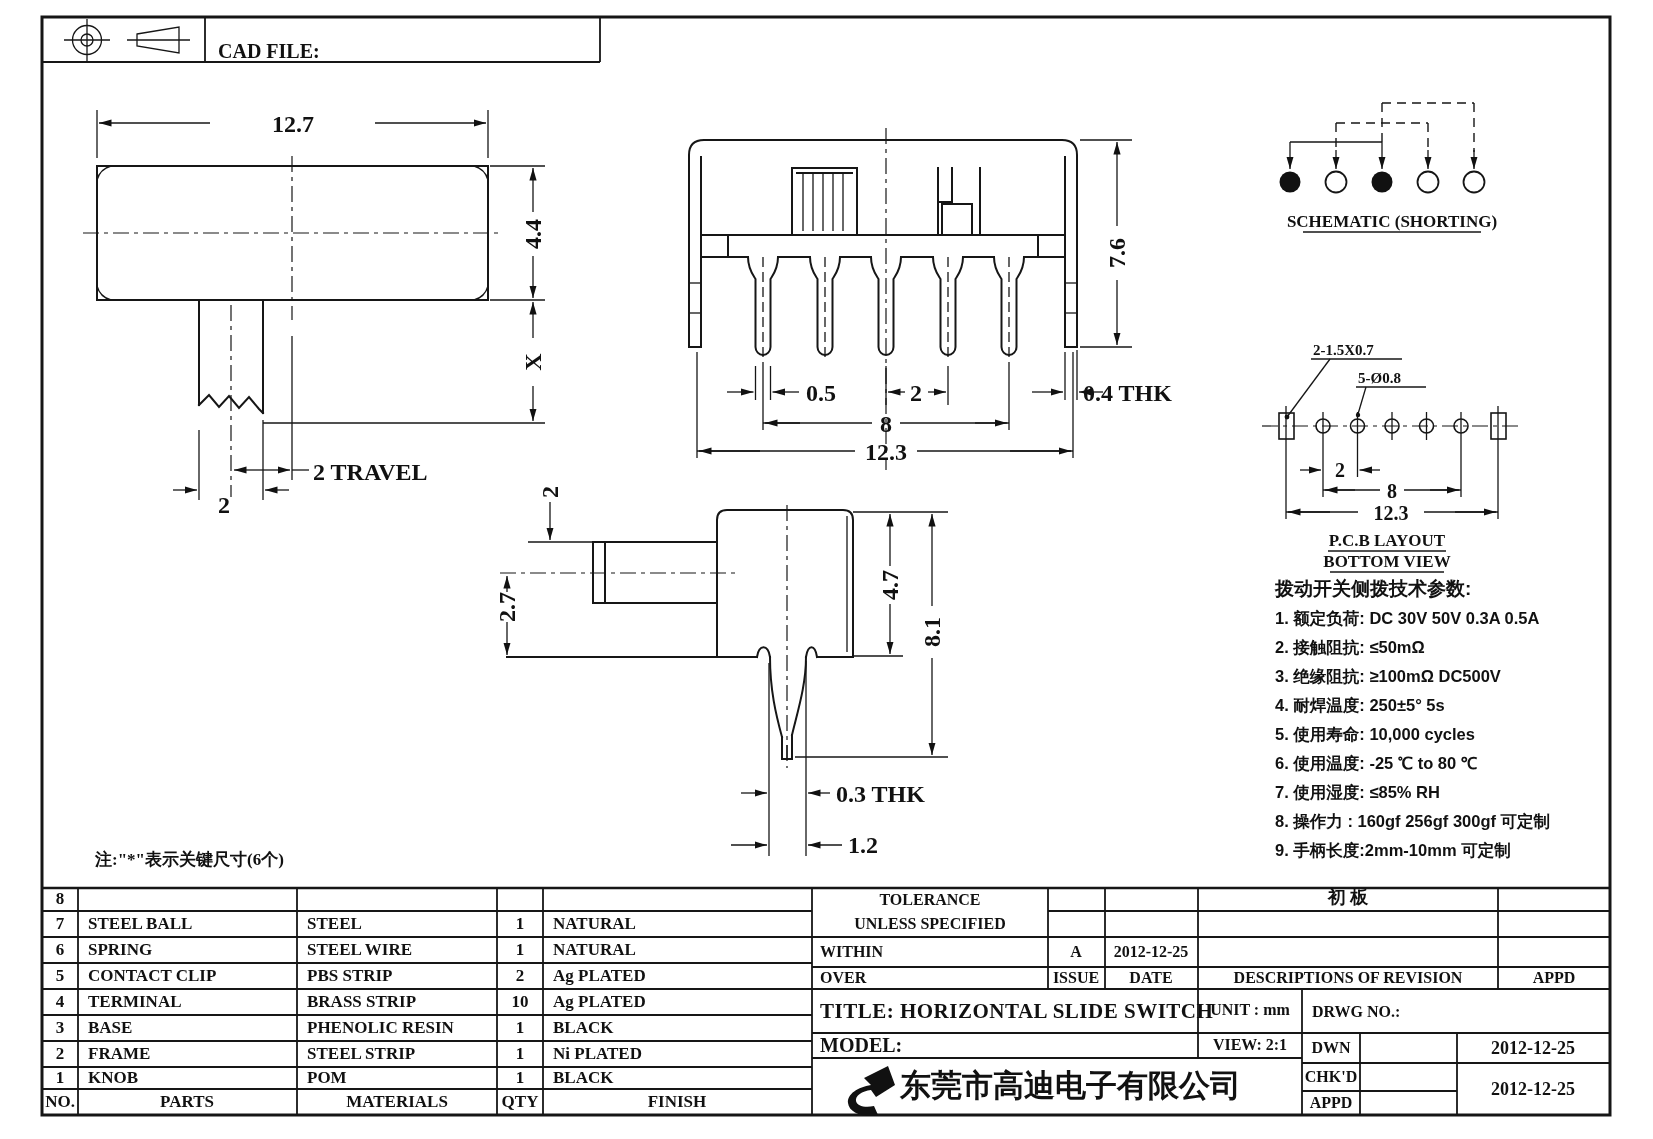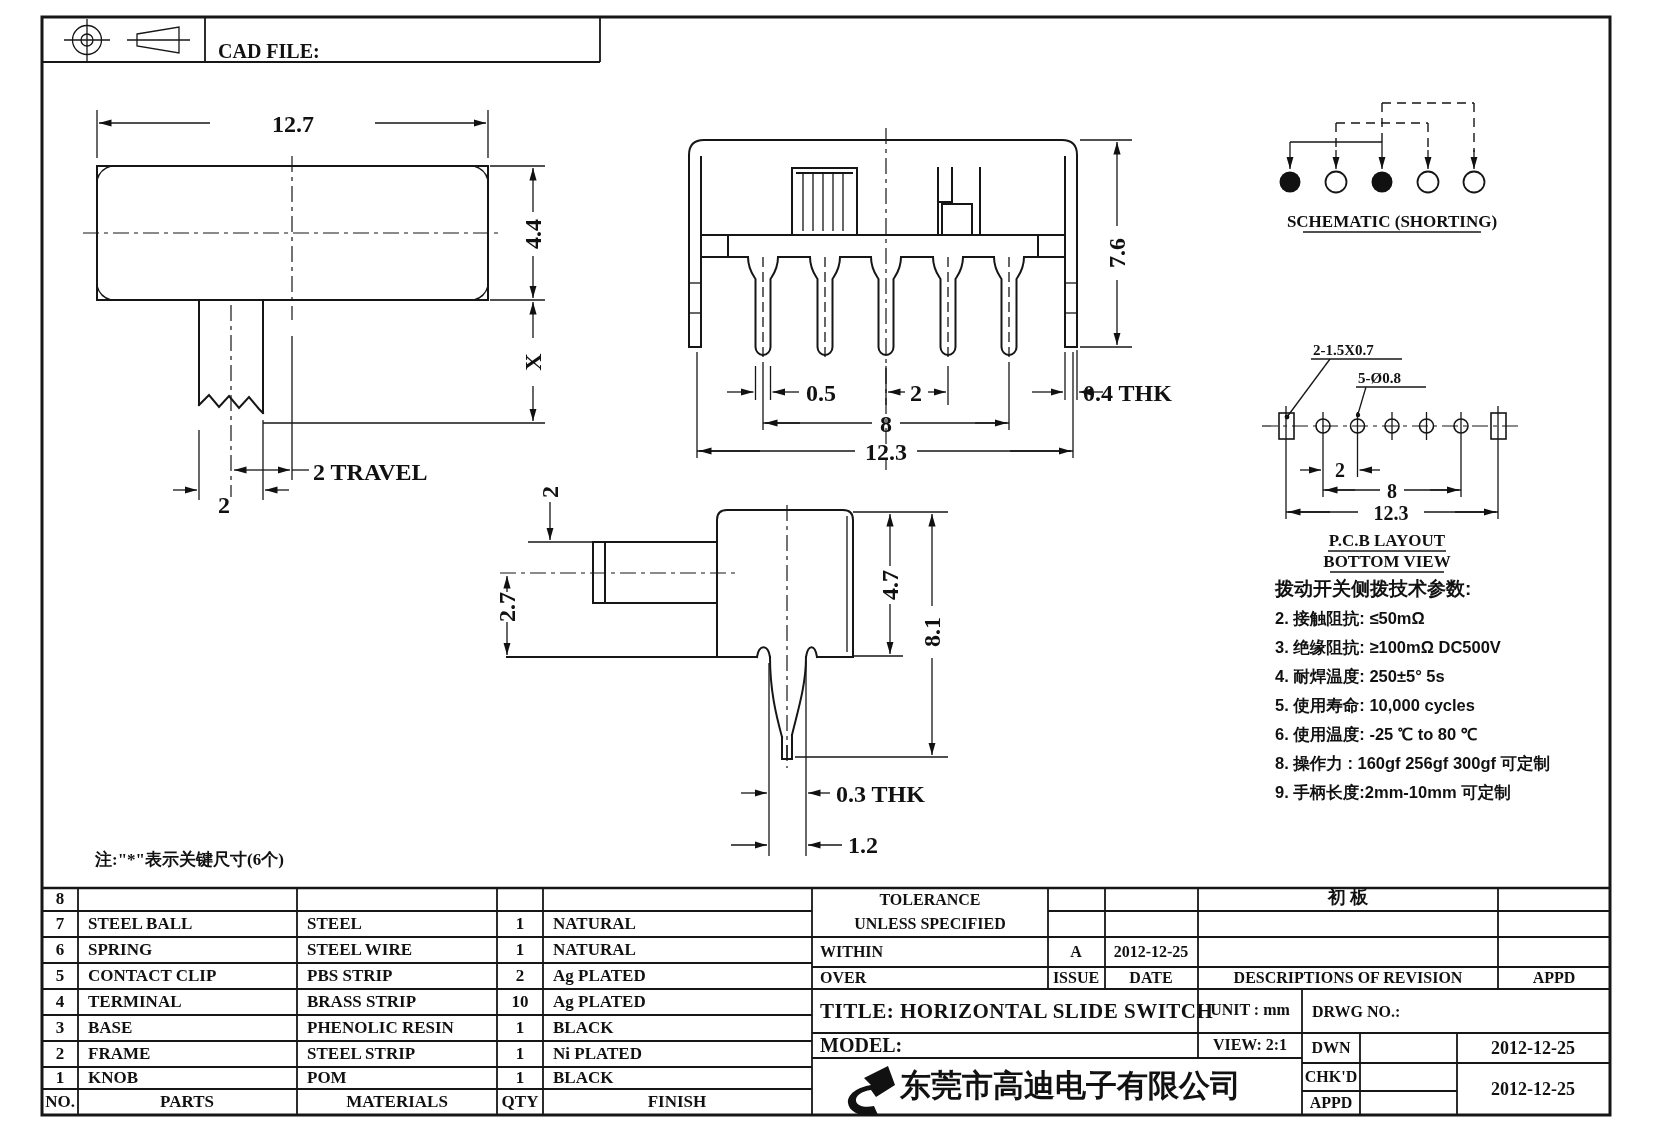--- a/index.html
+++ b/index.html
@@ -390,24 +390,26 @@
 <div class="tx cc" style="left:1250px;top:1045px;font-size:16px;">VIEW: 2:1</div>
 <div class="tx cc" style="left:1331px;top:1048px;font-size:16px;">DWN</div>
 <div class="tx cc" style="left:1331px;top:1077px;font-size:16px;">CHK'D</div>
 <div class="tx cc" style="left:1331px;top:1103px;font-size:16px;">APPD</div>
 <div class="tx cc" style="left:1533px;top:1048px;font-size:18px;">2012-12-25</div>
 <div class="tx cc" style="left:1533px;top:1089px;font-size:18px;">2012-12-25</div>
 <div class="tx lc sans" style="left:900px;top:1086px;font-size:31px;">东莞市高迪电子有限公司</div>
 
 <div class="specs">
   <div class="sp-title">拨动开关侧拨技术参数:</div>
+  <div class="sp-item">1. 额定负荷: DC 30V  50V  0.3A  0.5A</div>
   <div class="sp-item">2. 接触阻抗: ≤50mΩ</div>
   <div class="sp-item">3. 绝缘阻抗: ≥100mΩ  DC500V</div>
   <div class="sp-item">4. 耐焊温度: 250±5° 5s</div>
   <div class="sp-item">5. 使用寿命: 10,000 cycles</div>
   <div class="sp-item">6. 使用温度: -25 ℃ to 80 ℃</div>
+  <div class="sp-item">7. 使用湿度: ≤85% RH</div>
   <div class="sp-item">8. 操作力 : 160gf  256gf  300gf 可定制</div>
   <div class="sp-item">9. 手柄长度:2mm-10mm 可定制</div>
 </div>
 
 <div class="tx" style="left:95px;top:848px;font-size:17px;">注:"*"表示关键尺寸(6个)</div>
 
 </div>
 
 </body></html>

